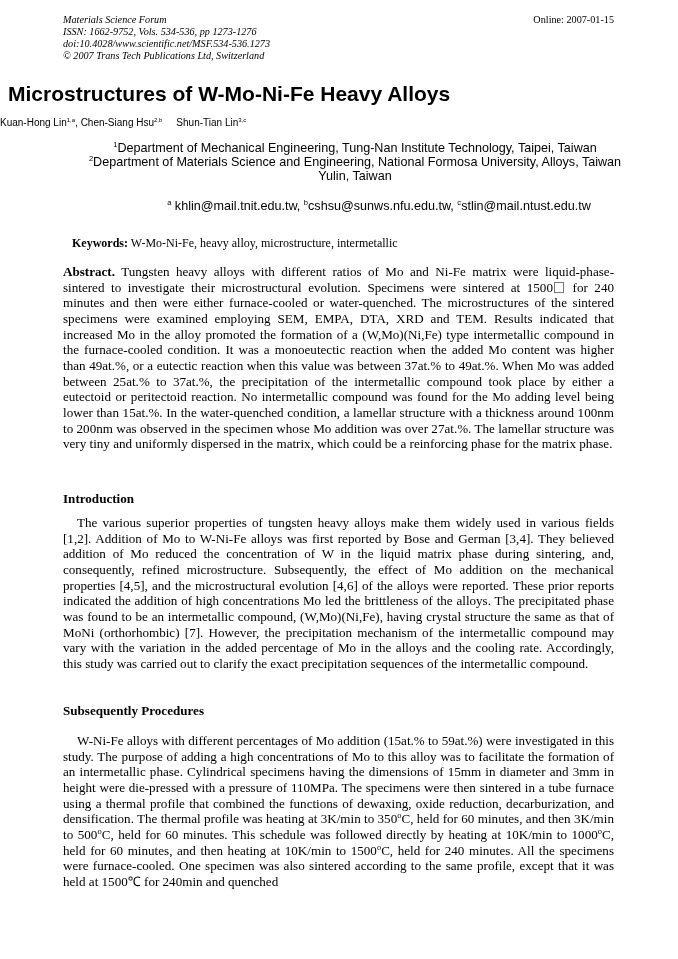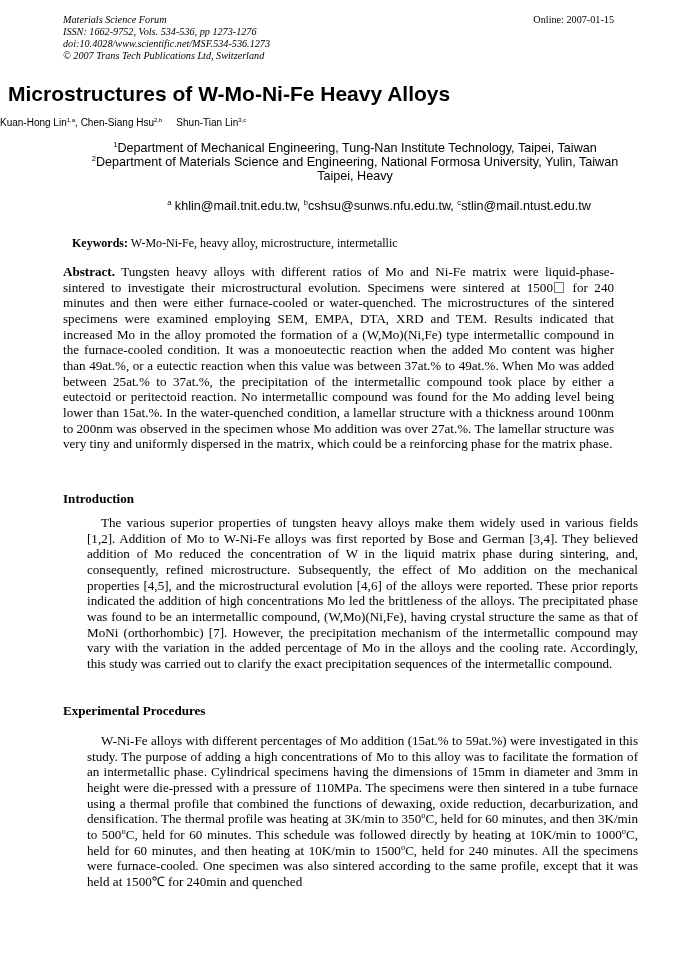--- a/index.html
+++ b/index.html
@@ -10,21 +10,21 @@
   .title { position:absolute; left:8px; width:678px; top:82px; text-align:left; font-family:"Liberation Sans", sans-serif; font-weight:bold; font-size:21px; }
   .authors { position:absolute; left:0; width:678px; top:117px; font-family:"Liberation Sans", sans-serif; font-size:10px; }
   .authors sup, .affil sup, .emails sup { font-size:60%; vertical-align:super; line-height:0; }
   .author-gap { display:inline-block; width:14px; }
   .affil { position:absolute; left:16px; width:678px; top:141px; text-align:center; font-family:"Liberation Sans", sans-serif; font-size:12.6px; line-height:14.2px; }
   .emails { position:absolute; left:0; width:678px; top:199px; text-align:center; font-family:"Liberation Sans", sans-serif; font-size:12.6px; line-height:14px;margin-left:40px; }
   .keywords { position:absolute; left:72px; top:236px; font-family:Liberation Serif, serif; font-size:12px; }
   .keywords b { font-weight:bold; }
   .body { position:absolute; left:63px; width:551px; font-family:"Liberation Serif", serif; font-size:13.1px; line-height:15.65px; text-align:justify; }
   .body b { font-weight:bold; }
-  .indent { text-indent:14px;margin-left:24px; }
+  .indent { text-indent:14px; }
   .section { position:absolute; left:63px; font-family:"Liberation Serif", serif; font-weight:bold; font-size:13.1px; }
   .box { display:inline-block; width:8px; height:9px; border:1px solid #777; vertical-align:-1px; margin:0 2px 0 1px; }
   sup.deg { font-size:65%; vertical-align:super; line-height:0; }
 </style>
 </head>
 <body>
 
 <div class="page">
 
   <div class="hdr">
@@ -36,37 +36,37 @@
   <div class="hdr-right">Online: 2007-01-15</div>
 
   <div class="title">Microstructures of W-Mo-Ni-Fe Heavy Alloys</div>
 
   <div class="authors">
     <span>Kuan-Hong Lin</span><sup>1,a</sup><span>, </span><span>Chen-Siang Hsu</span><sup>2,b</sup><span class="author-gap"></span><span>Shun-Tian Lin</span><sup>3,c</sup>
   </div>
 
   <div class="affil">
     <div><sup>1</sup><span>Department of Mechanical Engineering, Tung-Nan Institute Technology, Taipei, Taiwan</span></div>
-    <div><sup>2</sup><span>Department of Materials Science and Engineering, National Formosa University, Yulin, Taiwan</span></div>
-    <div><span>Taipei, Heavy</span></div>
+    <div><sup>2</sup><span>Department of Materials Science and Engineering, National Formosa University, Alloys, Taiwan</span></div>
+    <div><span>Yulin, Taiwan</span></div>
   </div>
 
   <div class="emails">
     <sup>a</sup><span> khlin@mail.tnit.edu.tw, </span><sup>b</sup><span>cshsu@sunws.nfu.edu.tw, </span><sup>c</sup><span>stlin@mail.ntust.edu.tw</span>
   </div>
 
   <div class="keywords">
     <b>Keywords:</b><span> W-Mo-Ni-Fe, heavy alloy, microstructure, intermetallic</span>
   </div>
 
   <div class="body" style="top:264px;">
     <b>Abstract.</b><span> Tungsten heavy alloys with different ratios of Mo and Ni-Fe matrix were liquid-phase-sintered to investigate their microstructural evolution. Specimens were sintered at 1500</span><span class="box"></span><span> for 240 minutes and then were either furnace-cooled or water-quenched. The microstructures of the sintered specimens were examined employing SEM, EMPA, DTA, XRD and TEM. Results indicated that increased Mo in the alloy promoted the formation of a (W,Mo)(Ni,Fe) type intermetallic compound in the furnace-cooled condition. It was a monoeutectic reaction when the added Mo content was higher than 49at.%, or a eutectic reaction when this value was between 37at.% to 49at.%. When Mo was added between 25at.% to 37at.%, the precipitation of the intermetallic compound took place by either a eutectoid or peritectoid reaction. No intermetallic compound was found for the Mo adding level being lower than 15at.%. In the water-quenched condition, a lamellar structure with a thickness around 100nm to 200nm was observed in the specimen whose Mo addition was over 27at.%. The lamellar structure was very tiny and uniformly dispersed in the matrix, which could be a reinforcing phase for the matrix phase.</span>
   </div>
 
   <div class="section" style="top:491px;">Introduction</div>
 
   <div class="body indent" style="top:515px;">The various superior properties of tungsten heavy alloys make them widely used in various fields [1,2]. Addition of Mo to W-Ni-Fe alloys was first reported by Bose and German [3,4]. They believed addition of Mo reduced the concentration of W in the liquid matrix phase during sintering, and, consequently, refined microstructure. Subsequently, the effect of Mo addition on the mechanical properties [4,5], and the microstructural evolution [4,6] of the alloys were reported. These prior reports indicated the addition of high concentrations Mo led the brittleness of the alloys. The precipitated phase was found to be an intermetallic compound, (W,Mo)(Ni,Fe), having crystal structure the same as that of MoNi (orthorhombic) [7]. However, the precipitation mechanism of the intermetallic compound may vary with the variation in the added percentage of Mo in the alloys and the cooling rate. Accordingly, this study was carried out to clarify the exact precipitation sequences of the intermetallic compound.</div>
 
-  <div class="section" style="top:703px;">Experimental Procedures</div>
+  <div class="section" style="top:703px;">Subsequently Procedures</div>
 
   <div class="body indent" style="top:733px;"><span>W-Ni-Fe alloys with different percentages of Mo addition (15at.% to 59at.%) were investigated in this study. The purpose of adding a high concentrations of Mo to this alloy was to facilitate the formation of an intermetallic phase. Cylindrical specimens having the dimensions of 15mm in diameter and 3mm in height were die-pressed with a pressure of 110MPa. The specimens were then sintered in a tube furnace using a thermal profile that combined the functions of dewaxing, oxide reduction, decarburization, and densification. The thermal profile was heating at 3K/min to 350</span><sup class="deg">o</sup><span>C, held for 60 minutes, and then 3K/min to 500</span><sup class="deg">o</sup><span>C, held for 60 minutes. This schedule was followed directly by heating at 10K/min to 1000</span><sup class="deg">o</sup><span>C, held for 60 minutes, and then heating at 10K/min to 1500</span><sup class="deg">o</sup><span>C, held for 240 minutes. All the specimens were furnace-cooled. One specimen was also sintered according to the same profile, except that it was held at 1500℃  for 240min and quenched</span></div>
 
 </div>
 
 </body></html>

